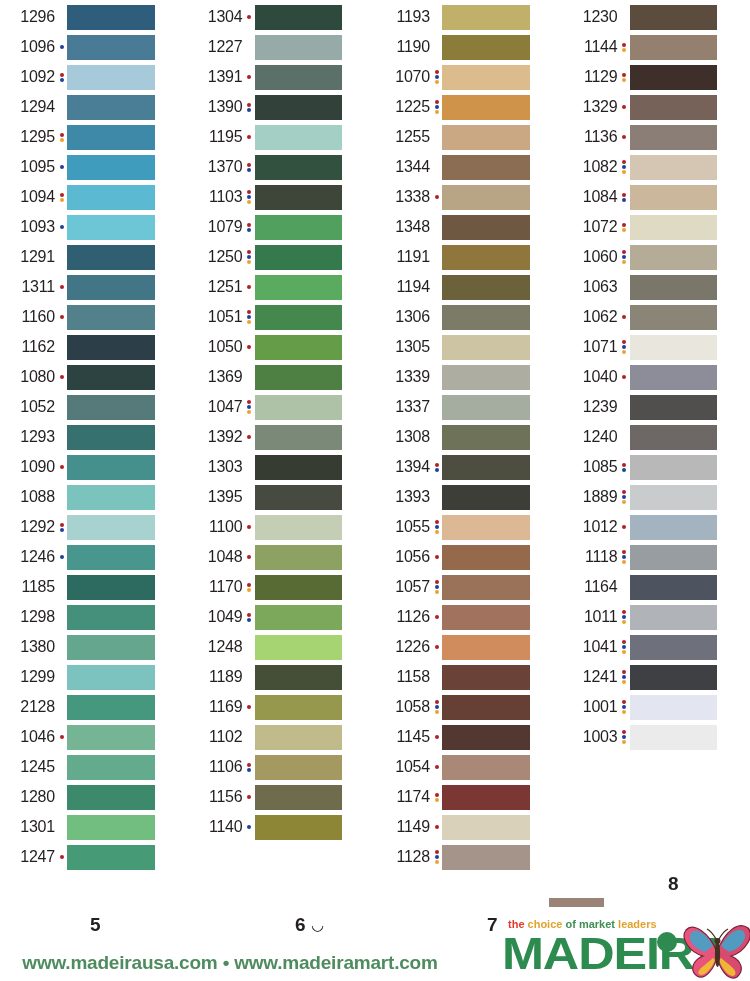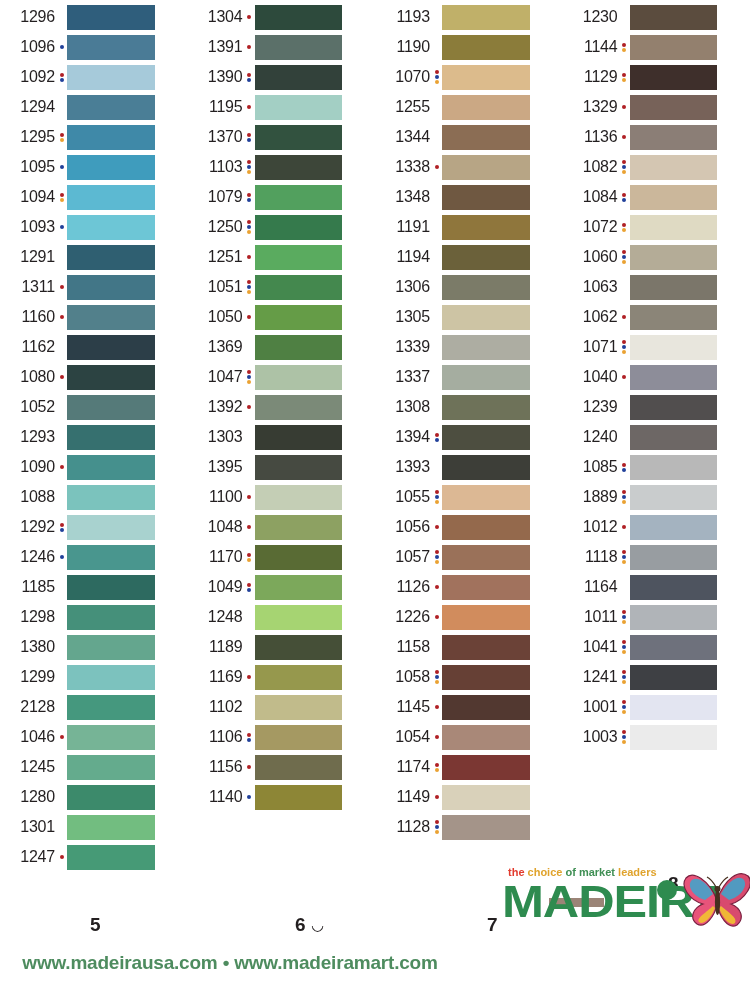--- a/index.html
+++ b/index.html
@@ -91,21 +91,21 @@
     font-weight: bold;
     color: #4e8c5f;
     font-family: "Liberation Sans", sans-serif;
     letter-spacing: -0.2px;
   }
 
   
   #logo {
     position: absolute;
     left: 500px;
-    top: 866px;
+    top: 918px;
     width: 250px;
     height: 63px;
   }
   #logo-tagline {
     position: absolute;
     left: 8px; top: 0px;
     font-size: 11px;
     font-weight: bold;
     font-family: "Liberation Sans", sans-serif;
     white-space: nowrap;
@@ -334,20 +334,25 @@
       </div>
       <div class="color-column">
         <div class="swatch-row">
           <div class="code-cell">1304</div>
           <div class="dots-cell">
             <span class="dot red"></span>
           </div>
           <div class="swatch" style="background: rgb(45, 74, 60);"></div>
         </div>
         <div class="swatch-row">
+          <div class="code-cell">1227</div>
+          <div class="dots-cell"></div>
+          <div class="swatch" style="background: rgb(150, 170, 168);"></div>
+        </div>
+        <div class="swatch-row">
           <div class="code-cell">1391</div>
           <div class="dots-cell">
             <span class="dot red"></span>
           </div>
           <div class="swatch" style="background: rgb(91, 112, 105);"></div>
         </div>
         <div class="swatch-row">
           <div class="code-cell">1390</div>
           <div class="dots-cell">
             <span class="dot red"></span>
@@ -537,20 +542,29 @@
           <div class="swatch" style="background: rgb(139, 124, 58);"></div>
         </div>
         <div class="swatch-row">
           <div class="code-cell">1070</div>
           <div class="dots-cell">
             <span class="dot red"></span>
             <span class="dot blue"></span>
             <span class="dot gold"></span>
           </div>
           <div class="swatch" style="background: rgb(220, 187, 140);"></div>
+        </div>
+        <div class="swatch-row">
+          <div class="code-cell">1225</div>
+          <div class="dots-cell">
+            <span class="dot red"></span>
+            <span class="dot blue"></span>
+            <span class="dot gold"></span>
+          </div>
+          <div class="swatch" style="background: rgb(207, 148, 73);"></div>
         </div>
         <div class="swatch-row">
           <div class="code-cell">1255</div>
           <div class="dots-cell"></div>
           <div class="swatch" style="background: rgb(203, 168, 132);"></div>
         </div>
         <div class="swatch-row">
           <div class="code-cell">1344</div>
           <div class="dots-cell"></div>
           <div class="swatch" style="background: rgb(139, 109, 84);"></div>

